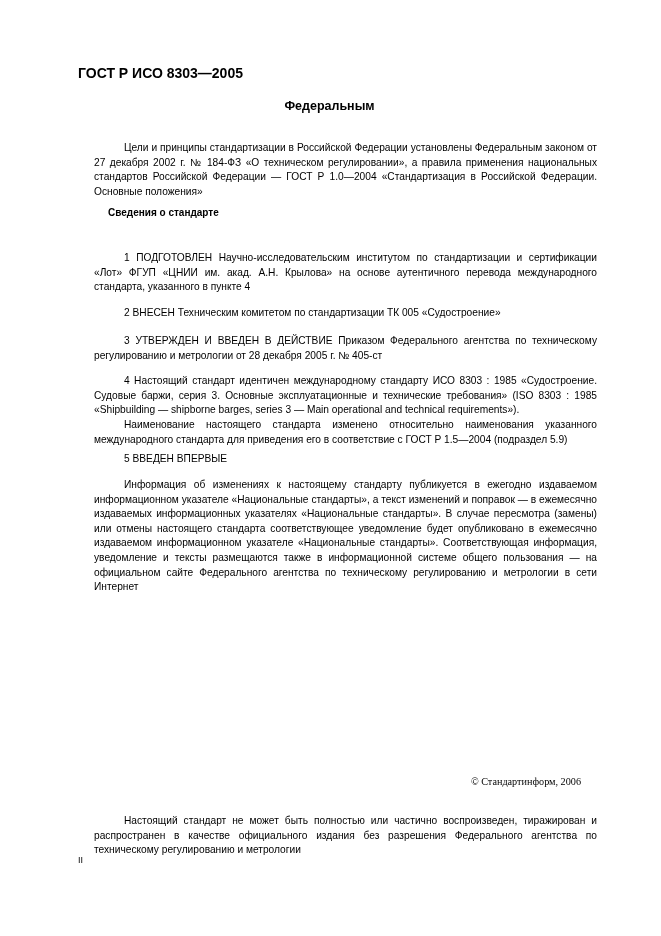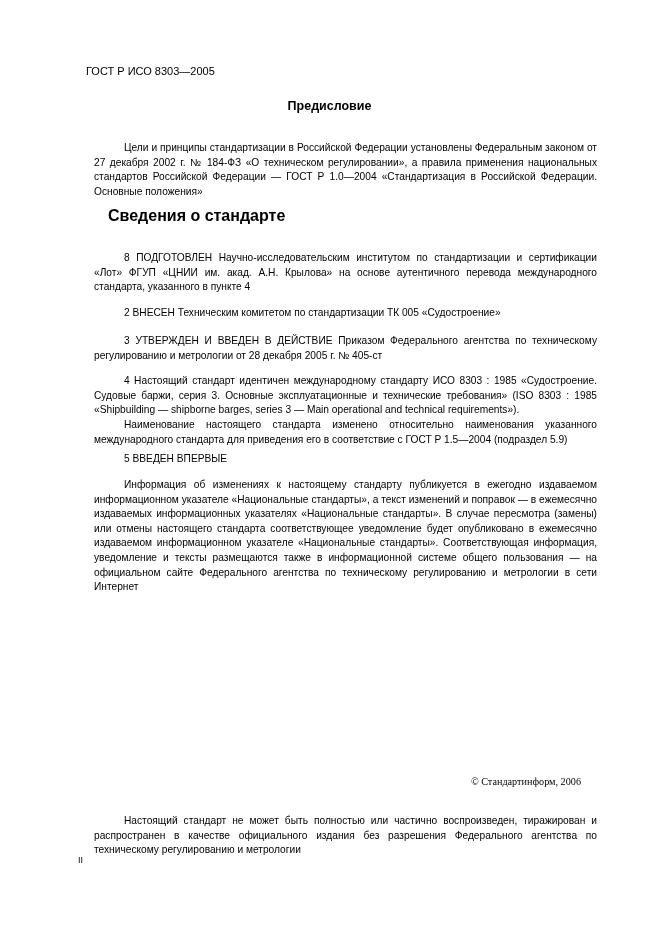--- a/index.html
+++ b/index.html
@@ -1,40 +1,40 @@
 <!DOCTYPE html>
 <html><head>
 <meta charset="utf-8">
 <style>
   html, body { margin: 0; padding: 0; background: #ffffff; }
   body { width: 661px; height: 936px; position: relative; overflow: hidden;
          font-family: "Liberation Sans", sans-serif; color: #000; }
   .page { position: absolute; left: 78px; top: 0; width: 503px; }
-  .hdr { position: absolute; top: 65px; left: 8px; font-size: 11px; font-weight: normal; }
+  .hdr { position: absolute; top: 65px; left: 0; font-size: 14px; font-weight: bold; }
   .title { position: absolute; top: 99px; left: 0; width: 100%; text-align: center;
            font-size: 12.5px; font-weight: bold; }
   .p { position: absolute; left: 0; width: 503px; font-size: 10.2px; line-height: 14.6px;
        text-align: justify; text-indent: 30px; margin: 16px; }
   .it { }
-  .sub { position: absolute; left: 30px; font-size: 16px; font-weight: bold; }
+  .sub { position: absolute; left: 30px; font-size: 10px; font-weight: bold; }
   .copy { position: absolute; top: 776px; right: 0; font-size: 10.2px; font-family: Liberation Serif, serif; }
   .pg { position: absolute; top: 855px; left: 0; font-size: 9px; }
 </style>
 </head>
 <body>
 
 <div class="page">
   <div class="hdr">ГОСТ Р ИСО 8303—2005</div>
-  <div class="title">Предисловие</div>
+  <div class="title">Федеральным</div>
 
   <p class="p" style="top:125px">Цели и принципы стандартизации в Российской Федерации установлены Федеральным законом от 27 декабря 2002 г. № 184-ФЗ «О техническом регулировании», а правила применения национальных стандартов Российской Федерации — ГОСТ Р 1.0—2004 «Стандартизация в Российской Федерации. Основные положения»</p>
 
   <div class="sub" style="top:207px">Сведения о стандарте</div>
 
-  <p class="p" style="top:235px">8 ПОДГОТОВЛЕН Научно-исследовательским институтом по стандартизации и сертификации «Лот» ФГУП «ЦНИИ им. акад. А.Н. Крылова» на основе аутентичного перевода международного стандарта, указанного в пункте 4</p>
+  <p class="p" style="top:235px">1 ПОДГОТОВЛЕН Научно-исследовательским институтом по стандартизации и сертификации «Лот» ФГУП «ЦНИИ им. акад. А.Н. Крылова» на основе аутентичного перевода международного стандарта, указанного в пункте 4</p>
   <p class="p" style="top:290px">2 ВНЕСЕН Техническим комитетом по стандартизации ТК 005 «Судостроение»</p>
   <p class="p" style="top:318px">3 УТВЕРЖДЕН И ВВЕДЕН В ДЕЙСТВИЕ Приказом Федерального агентства по техническому регулированию и метрологии от 28 декабря 2005 г. № 405-ст</p>
   <p class="p" style="top:358px">4 Настоящий стандарт идентичен международному стандарту ИСО 8303 : 1985 «Судостроение. Судовые баржи, серия 3. Основные эксплуатационные и технические требования» (ISO 8303 : 1985 «Shipbuilding — shipborne barges, series 3 — Main operational and technical requirements»).</p>
   <p class="p" style="top:402px">Наименование настоящего стандарта изменено относительно наименования указанного международного стандарта для приведения его в соответствие с ГОСТ Р 1.5—2004 (подраздел 5.9)</p>
   <p class="p" style="top:436px">5 ВВЕДЕН ВПЕРВЫЕ</p>
 
   <p class="p it" style="top:462px">Информация об изменениях к настоящему стандарту публикуется в ежегодно издаваемом информационном указателе «Национальные стандарты», а текст изменений и поправок — в ежемесячно издаваемых информационных указателях «Национальные стандарты». В случае пересмотра (замены) или отмены настоящего стандарта соответствующее уведомление будет опубликовано в ежемесячно издаваемом информационном указателе «Национальные стандарты». Соответствующая информация, уведомление и тексты размещаются также в информационной системе общего пользования — на официальном сайте Федерального агентства по техническому регулированию и метрологии в сети Интернет</p>
 
   <div class="copy">©  Стандартинформ, 2006</div>
 

